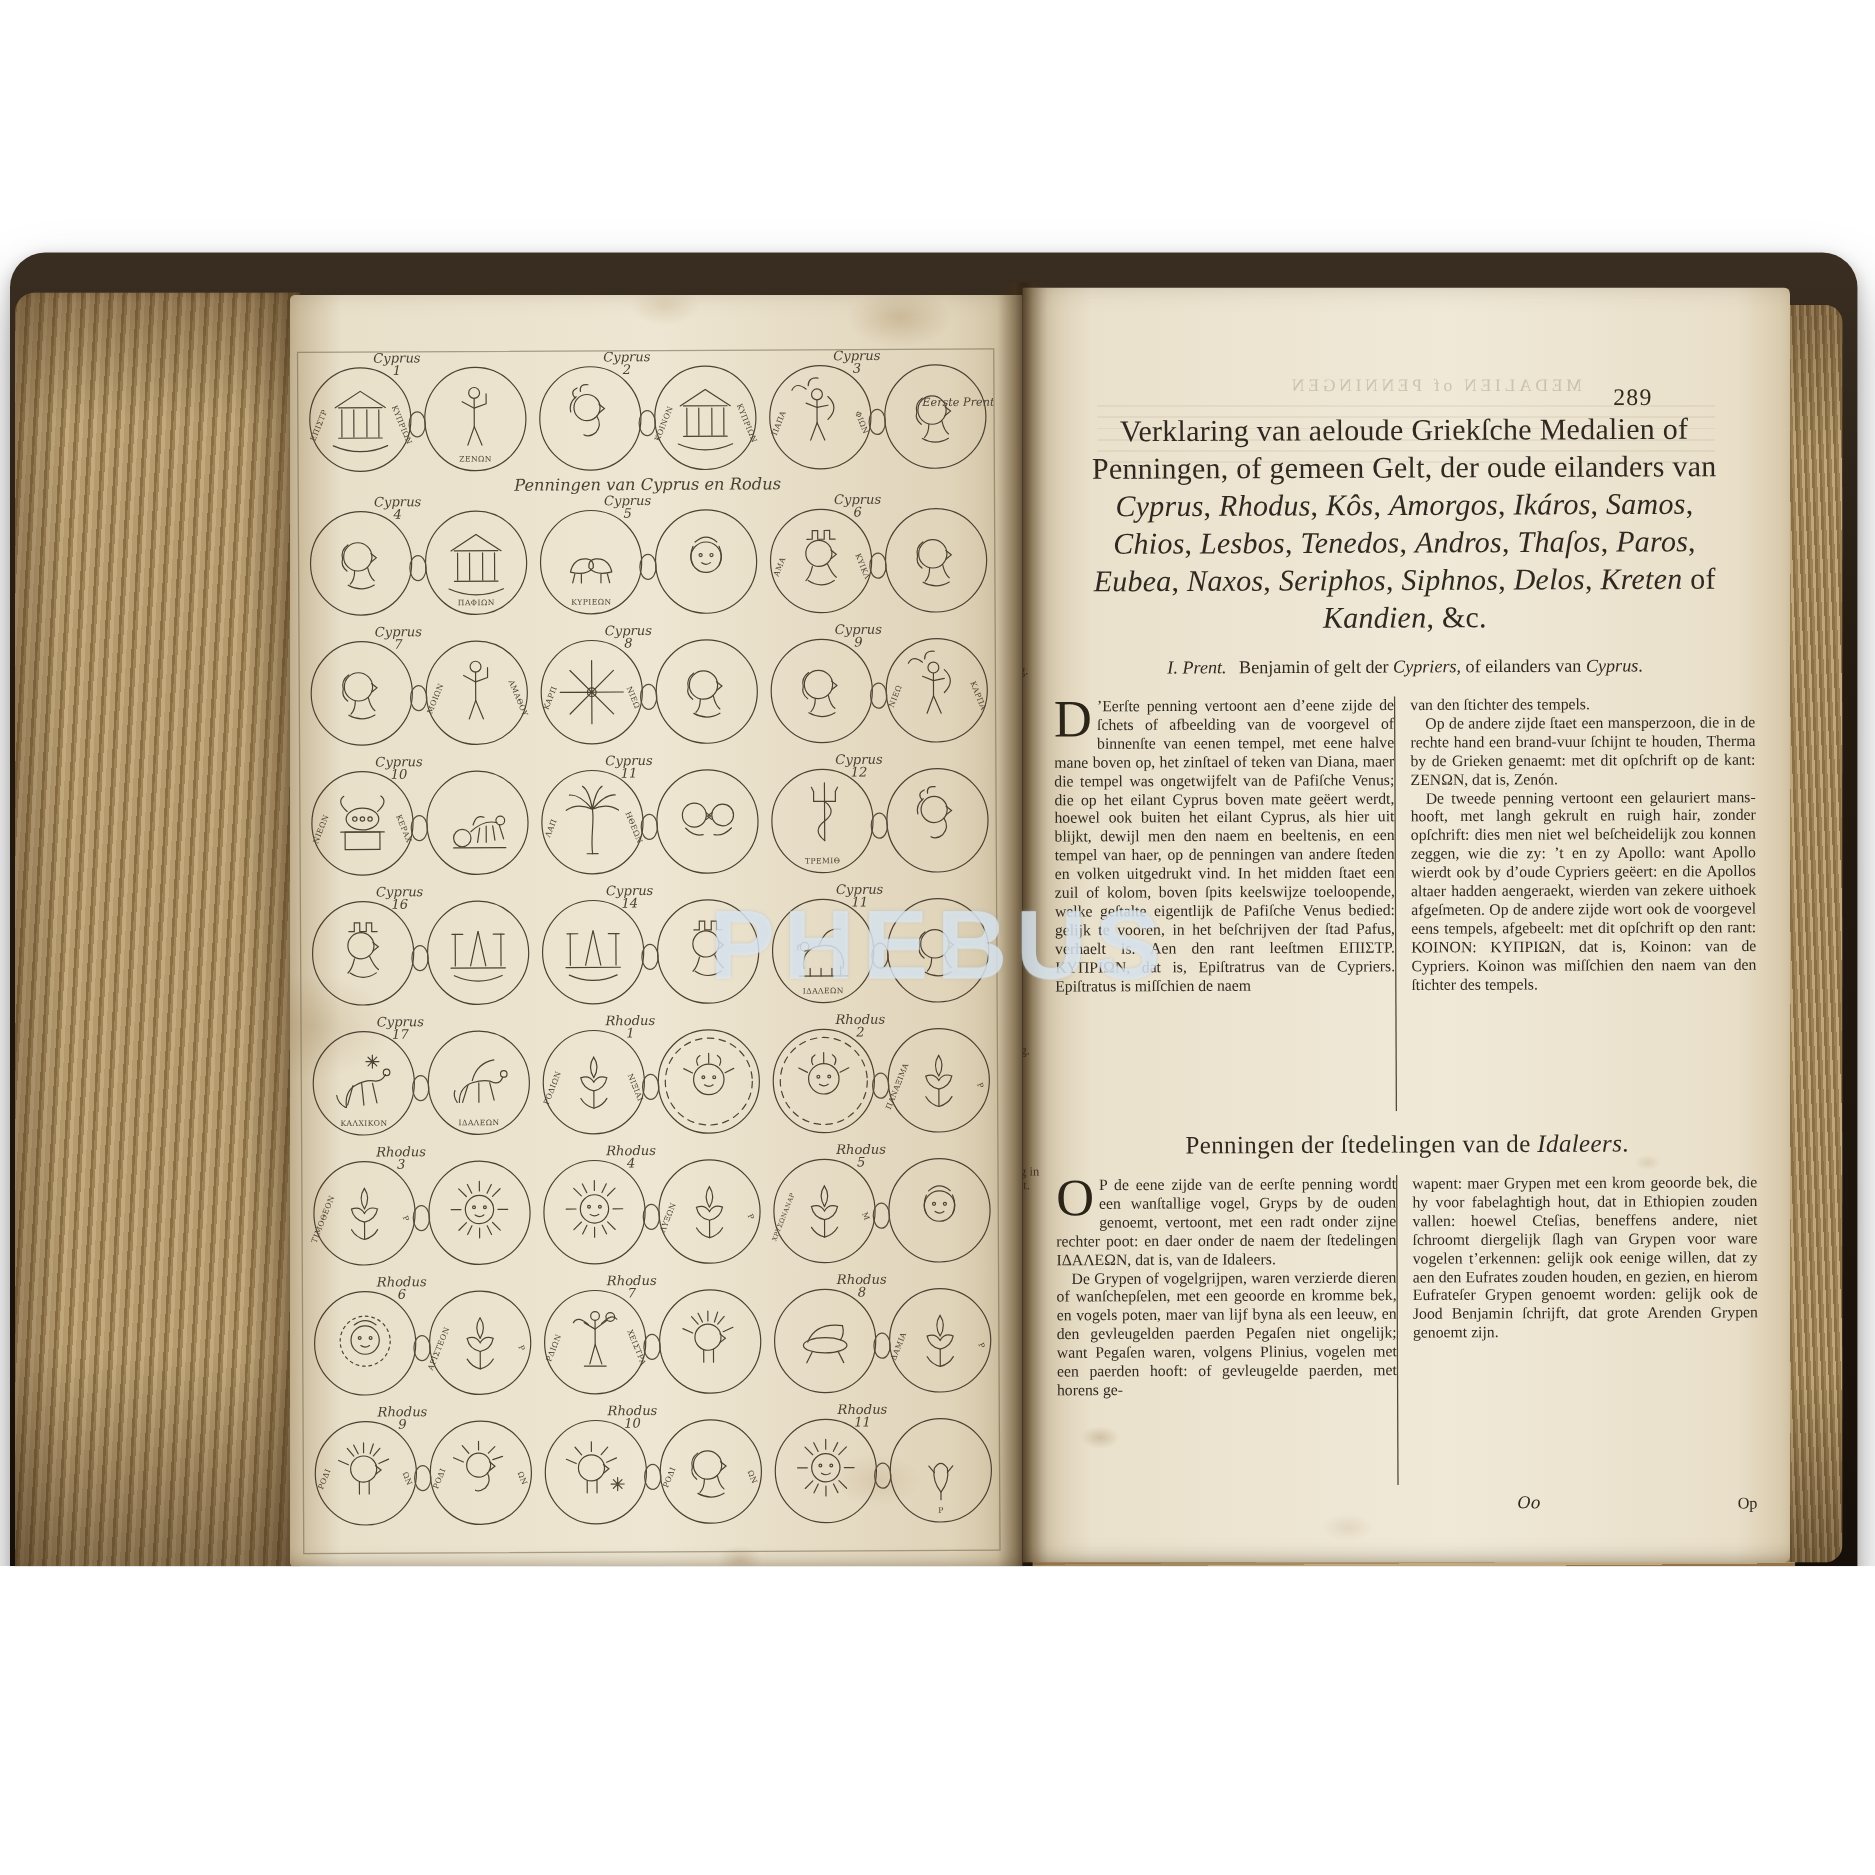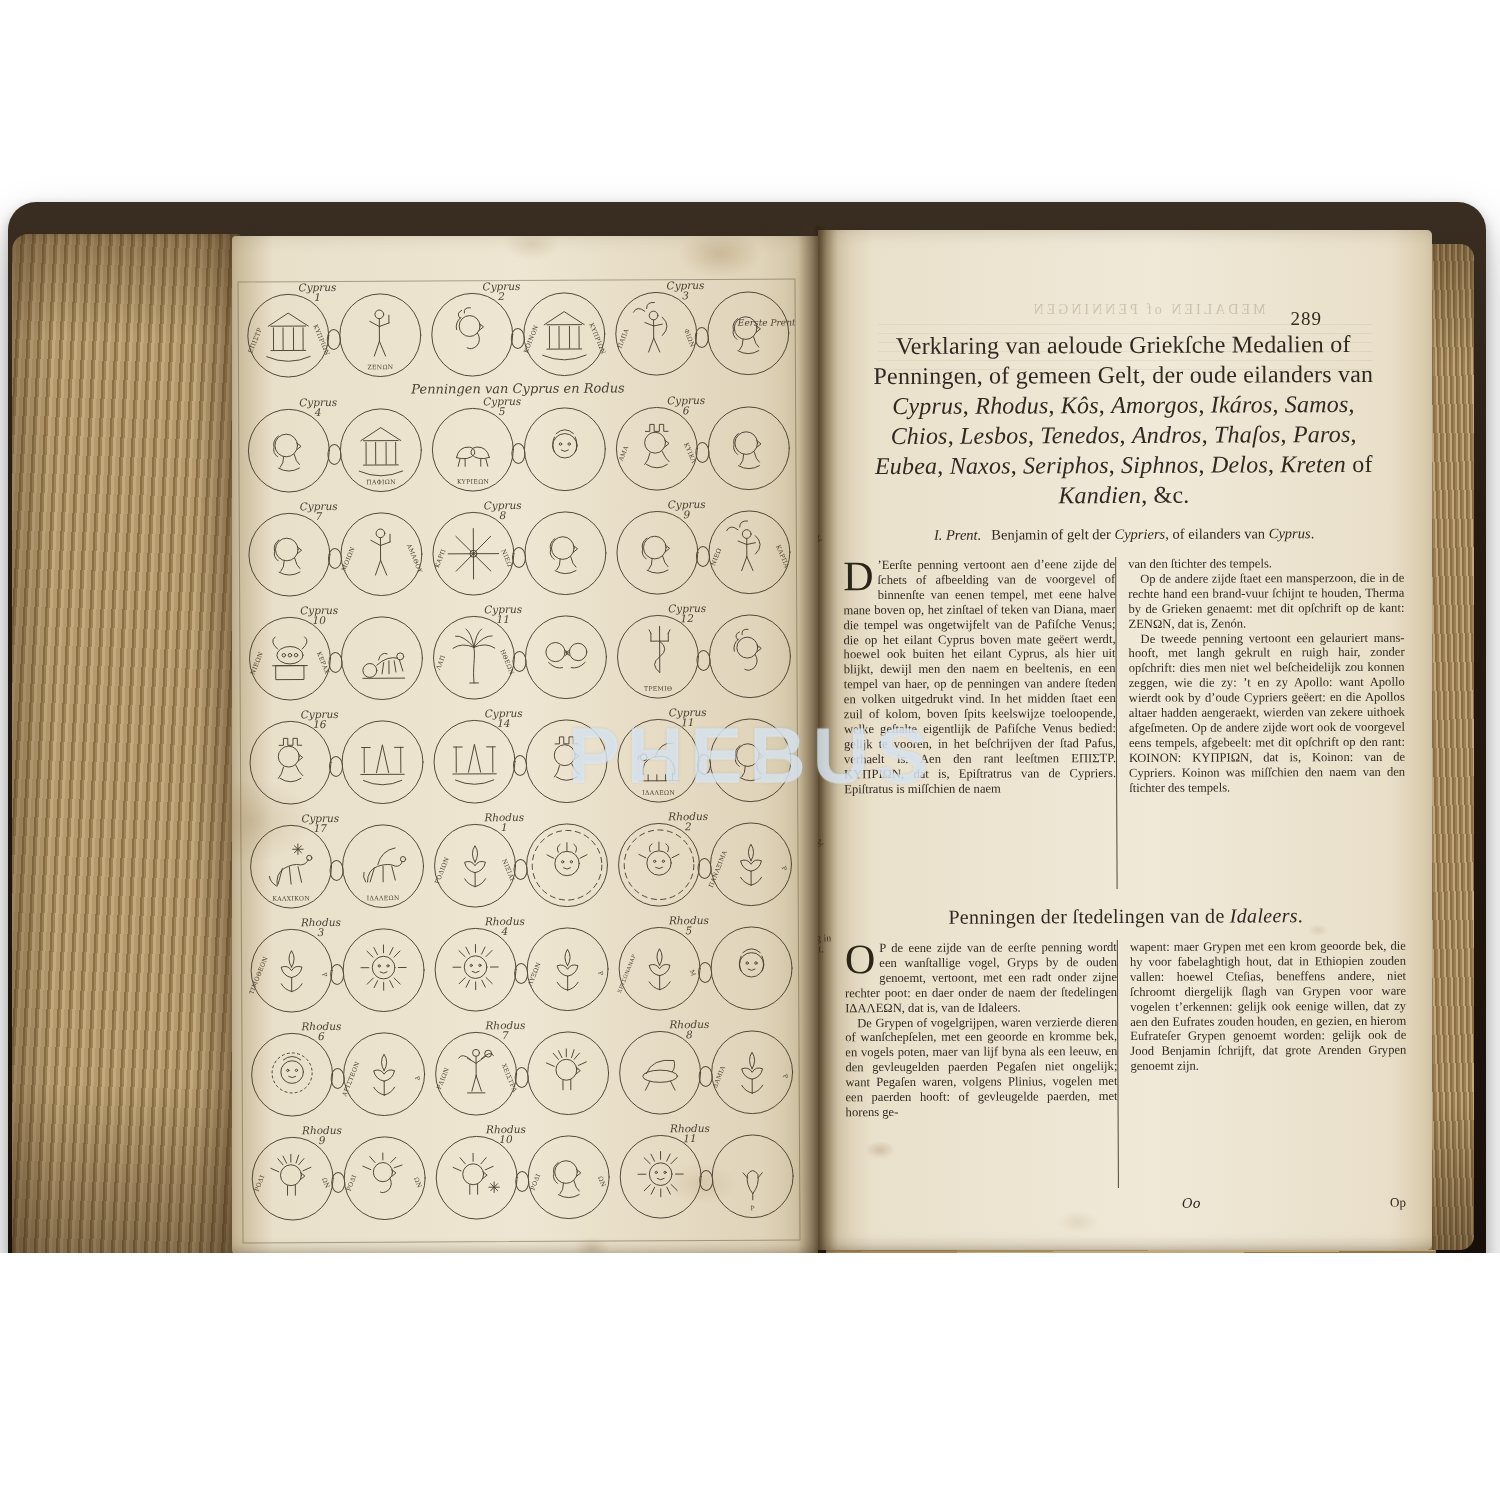--- a/index.html
+++ b/index.html
@@ -84,21 +84,21 @@
   .twocol{display:flex;margin-top:14px;overflow:hidden;}
   .twocol.s1{height:332px;}
   .twocol.s2{height:248px;margin-top:12px;}
   .col{width:272px;font-size:12.6px;line-height:14.9px;text-align:justify;}
   .col.c2{width:276px;border-left:1px solid #504434;padding-left:12px;}
   .col p{margin:0;}
   .col p.ind{text-indent:12px;}
   .dropcap{float:left;font-size:42px;line-height:34px;padding:1px 4px 0 0;color:#2b2519;}
   .heading2{margin:16px 0 0;text-align:center;font-size:20px;font-weight:normal;letter-spacing:.3px;}
   .bottom-line{position:relative;height:18px;margin-top:8px;font-size:13px;}
-  .signature{position:absolute;left:336px;font-style:italic;font-family:"DejaVu Serif",serif;text-align:center;}
+  .signature{position:absolute;left:368px;font-style:italic;font-family:"DejaVu Serif",serif;text-align:center;}
   .catchword{position:absolute;right:2px;}
   .margin-note{position:absolute;left:-56px;width:50px;font-size:10px;line-height:11px;color:#3a332b;}
   .margin-note.n1{top:244px;}
   .margin-note.n2{top:548px;}
   .margin-note.n3{top:634px;}
 </style>
 </head>
 <body>
 
 <div class="scene">

